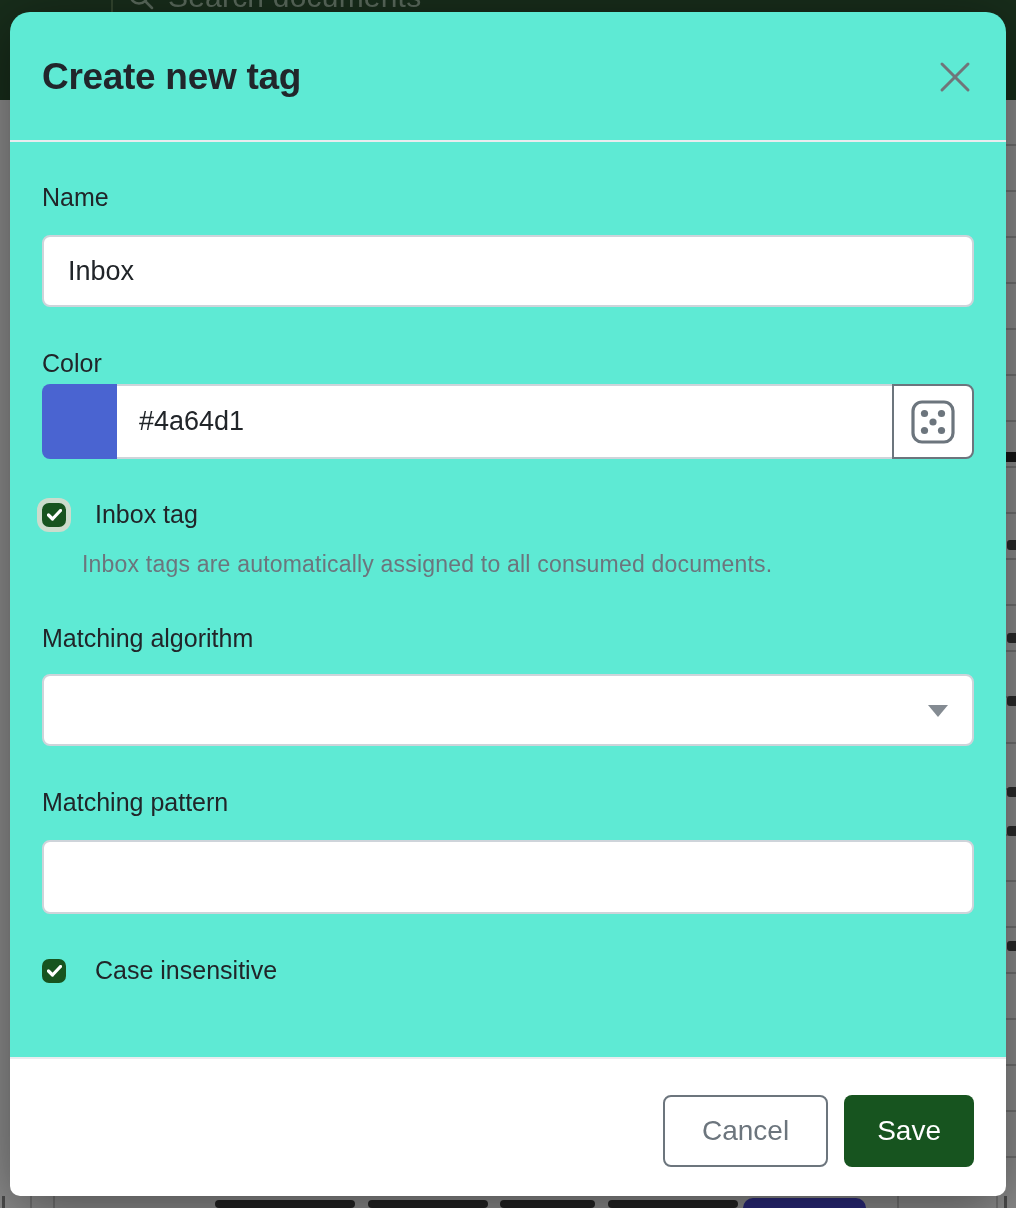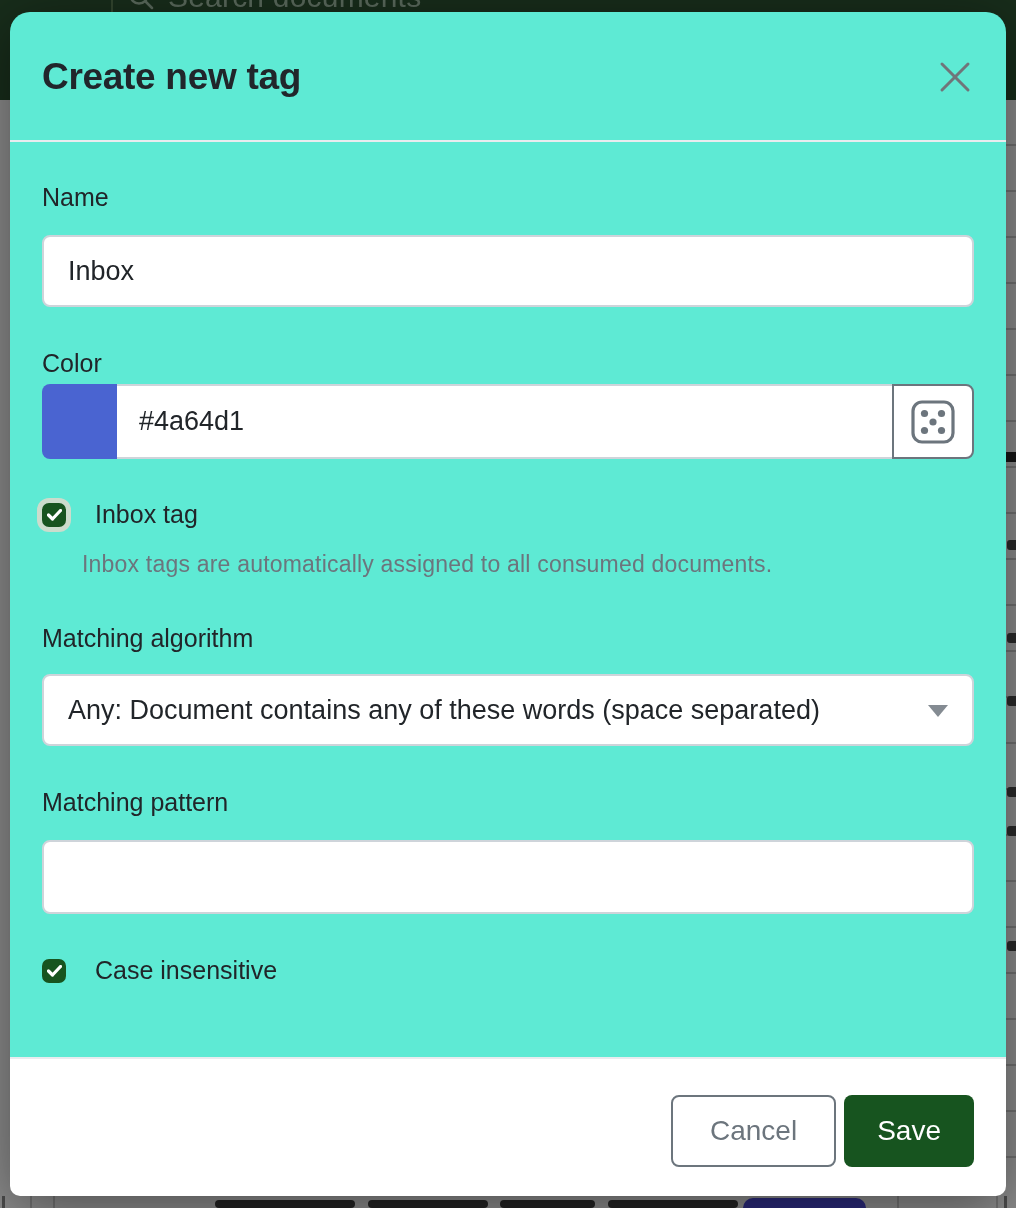--- a/index.html
+++ b/index.html
@@ -64,21 +64,21 @@
 
   .select-box { position:relative; width:100%; height:72px; border:2px solid #ced4da; border-radius:8px;
      display:flex; align-items:center; padding:0 60px 0 24px; cursor:pointer; background:#fff; }
   .select-box .sel-text { font-size:27px; color:#212529; white-space:nowrap; overflow:hidden; }
   .caret { position:absolute; right:24px; top:50%; margin-top:-5px; width:0; height:0;
      border-left:10px solid transparent; border-right:10px solid transparent; border-top:12px solid #848b92; }
 
   .pattern-input { height:74px; }
 
   .modal-footer { position:absolute; left:0; right:0; bottom:0; height:139px; border-top:2px solid #e9ecef;
-     display:flex; justify-content:flex-end; align-items:flex-start; gap:8px; padding:36px 32px 0 32px;
+     display:flex; justify-content:flex-end; align-items:flex-start; gap:16px; padding:36px 32px 0 32px;
      border-radius:0 0 10px 10px; background:#fff; }
   .btn { height:72px; border-radius:8px; font-family:"Liberation Sans",sans-serif; font-size:28px; cursor:pointer; }
   .btn-cancel { background:#fff; border:2px solid #6c757d; color:#6c757d; padding:0 37px; }
   .btn-save { background:#17541f; border:none; color:#ffffff; padding:0 33px; }
 </style>
 </head>
 <body>
 
 <div class="page">
 
@@ -154,21 +154,20 @@
           <svg class="tick" width="15" height="12" viewBox="0 0 15 12">
             <polyline points="1.5,6 5.5,10 13.5,1.5" fill="none" stroke="#ffffff" stroke-width="3.2" stroke-linecap="round" stroke-linejoin="round"></polyline>
           </svg>
         </span>
         <span class="check-label">Inbox tag</span>
       </div>
       <div class="hint">Inbox tags are automatically assigned to all consumed documents.</div>
 
       <label class="form-label lbl-algo">Matching algorithm</label>
       <div class="select-box">
-        <span class="sel-text">Any: Document contains any of these words (space separated)</span>
         <span class="caret"></span>
       </div>
 
       <label class="form-label lbl-pattern">Matching pattern</label>
       <input class="text-input pattern-input" type="text" value="" style="">
 
       <div class="check-row row-case">
         <span class="checkbox checked">
           <svg class="tick" width="15" height="12" viewBox="0 0 15 12">
             <polyline points="1.5,6 5.5,10 13.5,1.5" fill="none" stroke="#ffffff" stroke-width="3.2" stroke-linecap="round" stroke-linejoin="round"></polyline>

